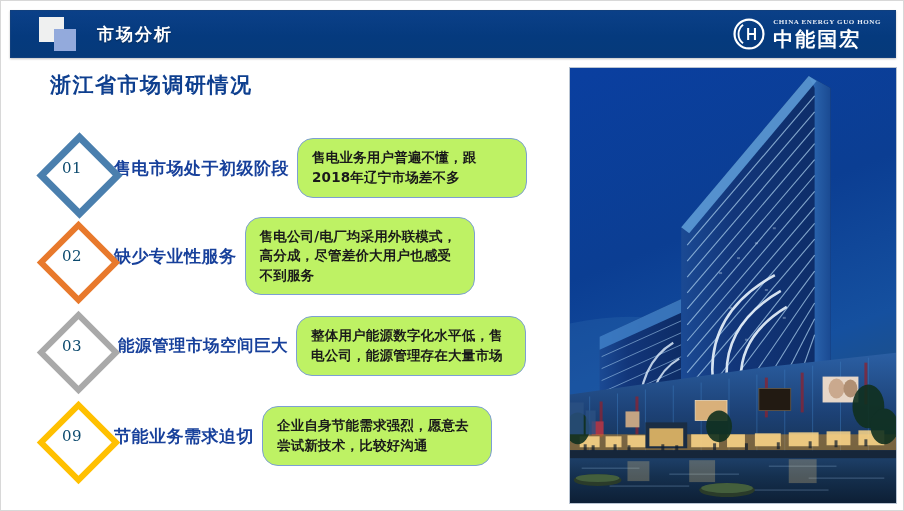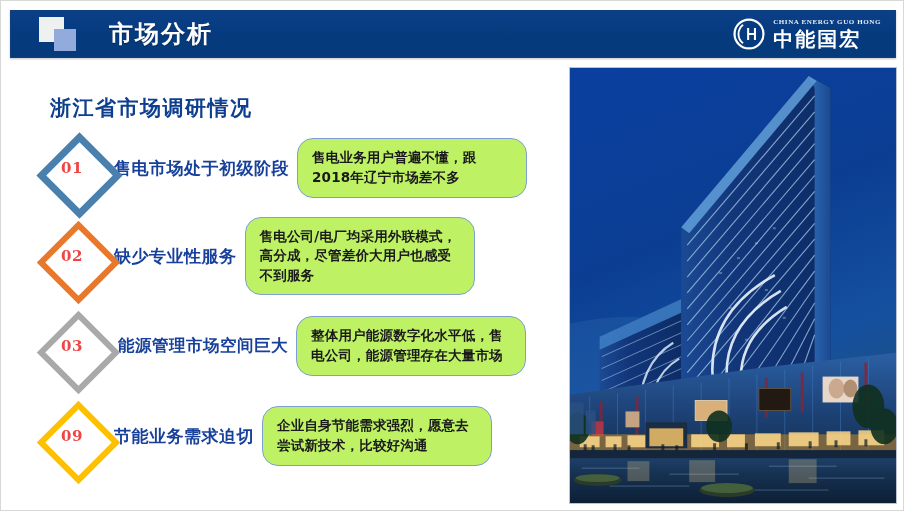--- a/index.html
+++ b/index.html
@@ -28,21 +28,21 @@
   .hdr-icon{
     position:relative;width:46px;height:34px;margin-left:28px;flex:none;
   }
   .hdr-icon .sq-a{
     position:absolute;left:0;top:0;width:25px;height:25px;background:#eff0f0;
   }
   .hdr-icon .sq-b{
     position:absolute;left:15px;top:12px;width:22px;height:22px;background:#93aadc;
   }
   .hdr-title{
-    margin-left:24px;color:#ffffff;font-size:24px;font-weight:bold;
+    margin-left:12px;color:#ffffff;font-size:17px;font-weight:bold;
     letter-spacing:2px;
     text-shadow:0 1px 1px rgba(0,0,0,.35);
   }
   .logo{
     position:absolute;right:14px;top:50%;transform:translateY(-50%);
     display:flex;align-items:center;gap:7px;
   }
   .logo-mark{width:34px;height:34px;flex:none;}
   .logo-txt{display:flex;flex-direction:column;line-height:1;}
   .logo-en{
@@ -52,21 +52,21 @@
   .logo-cn{
     color:#ffffff;font-size:20px;font-weight:bold;letter-spacing:2px;
     white-space:nowrap;
   }
 
   
   .left-panel{
     position:absolute;left:9px;top:62px;width:555px;height:440px;
   }
   .section-title{
-    position:absolute;left:40px;top:31px;
+    position:absolute;left:40px;top:8px;
     color:#0e3f8f;font-size:21px;font-weight:bold;letter-spacing:1.5px;
   }
 
   .row{
     position:absolute;left:26px;width:530px;height:86px;
     display:flex;align-items:center;
   }
   .row-1{top:62px;}
   .row-2{top:150px;}
   .row-3{top:240px;}
@@ -84,21 +84,21 @@
     border:7px solid #4a7fae;
     box-sizing:content-box;
     background:transparent;
   }
   .d-2 .diamond{border-color:#e8792c;border-width:6px;}
   .d-3 .diamond{border-color:#a9a9a9;border-width:6px;}
   .d-4 .diamond{border-color:#ffc000;border-width:6px;}
   .d-num{
     position:relative;z-index:2;
     font-family:"DejaVu Serif","Liberation Serif",serif;
-    font-size:15px;color:#ef4444;letter-spacing:.5px;font-weight:bold;
+    font-size:15px;color:#0c4a6e;letter-spacing:.5px;
   }
 
   .row-label{
     flex:none;color:#17409b;font-size:17px;font-weight:bold;
     letter-spacing:.5px;white-space:nowrap;
     margin-left:6px;
   }
 
   .bubble{
     margin-left:8px;flex:1;

